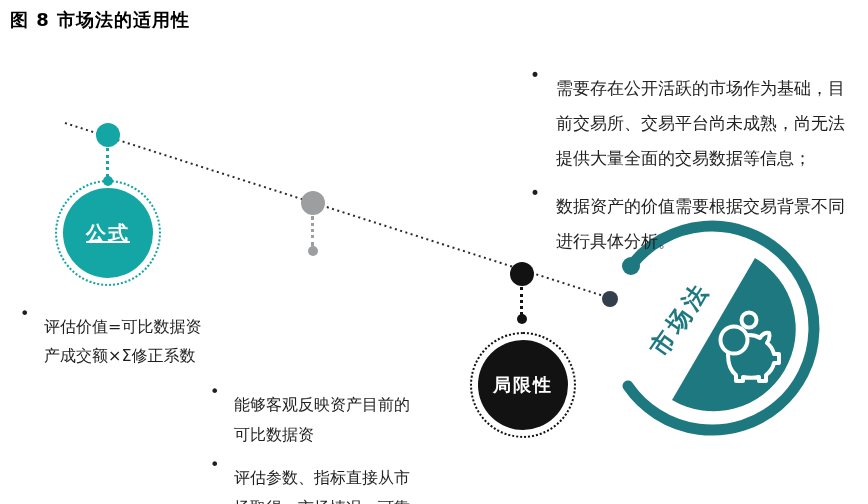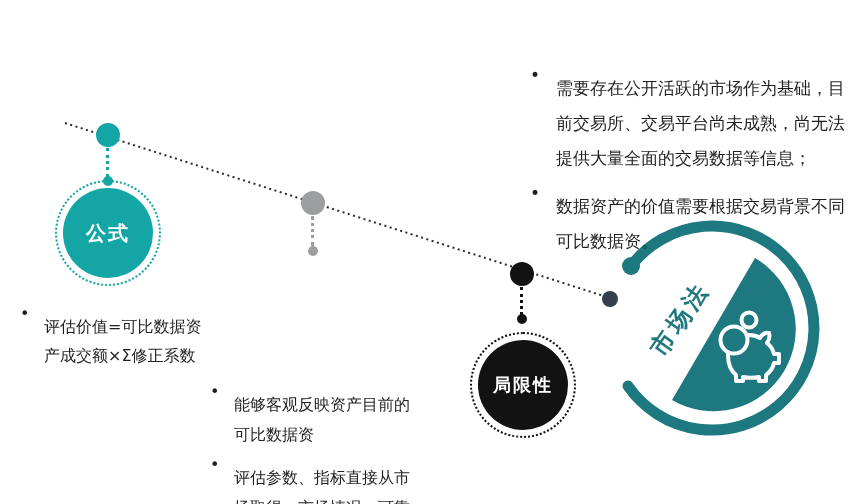--- a/index.html
+++ b/index.html
@@ -42,21 +42,21 @@
     width: 90px; height: 90px; border-radius: 50%;
     display: flex; align-items: center; justify-content: center;
     color: #ffffff; font-weight: bold; letter-spacing: 2px;
   }
 
   
   .f-anchor { left: 96px;  top: 123px; background: #14a5a5; }
   .f-conn   { left: 106px; top: 148px; height: 29px; border-left: 3px dotted #14a5a5; }
   .f-mini   { left: 103px; top: 176px; background: #14a5a5; }
   .f-ring   { left: 55px;  top: 180px; border-color: #14a5a5; }
-  .f-bubble { background: #14a5a5; font-size: 20px; }
+  .f-bubble { background: #14a5a5; font-size: 20px; text-decoration: underline; }
 
   
   .a-anchor { left: 301px; top: 191px; background: #9c9ea0; }
   .a-conn   { left: 311px; top: 216px; height: 30px; border-left: 3px dotted #9c9ea0; }
   .a-mini   { left: 308px; top: 246px; background: #9c9ea0; }
   .a-ring   { left: 263px; top: 255px; border-color: #9c9ea0; }
   .a-bubble { background: #9c9ea0; font-size: 20px; }
 
   
   .l-anchor { left: 510px; top: 262px; background: #121212; }
@@ -86,20 +86,21 @@
   .note-limitations { left: 530px; top: 58px;  width: 334px; font-size: 17px; line-height: 35px; }
   .note-limitations .bullet { flex-basis: 26px; }
   .note-formula     { left: 20px;  top: 299px; width: 230px; font-size: 16px; line-height: 29px; }
   .note-advantages  { left: 210px; top: 377px; width: 245px; font-size: 16px; line-height: 30px; }
 </style>
 </head>
 <body>
 
 <div class="canvas">
 
+  <h1 class="title">图 8 市场法的适用性</h1>
 
   <svg class="art" viewBox="0 0 868 504">
 
     <line x1="65" y1="123" x2="610" y2="298" stroke="#2b2b2b" stroke-width="2" stroke-dasharray="2 3.5"></line>
     <circle cx="610" cy="299" r="8" fill="#333f4d"></circle>
 
     <path d="M 631,266 A 102,102 0 1 1 628,386" fill="none" stroke="#1e7880" stroke-width="11" stroke-linecap="round"></path>
     <circle cx="631" cy="266" r="9" fill="#1e7880"></circle>
     <path d="M 672,400 A 82,82 0 0 0 755,258 Z" fill="#1e7880"></path>
 
@@ -148,21 +149,21 @@
   <div class="note note-limitations">
     <div class="note-item">
       <span class="bullet">•</span>
       <span class="note-text">需要存在公开活跃的市场作为基础，目
 前交易所、交易平台尚未成熟，尚无法
 提供大量全面的交易数据等信息；</span>
     </div>
     <div class="note-item">
       <span class="bullet">•</span>
       <span class="note-text">数据资产的价值需要根据交易背景不同
-可比数据资。</span>
+进行具体分析。</span>
     </div>
   </div>
 
   <div class="note note-formula">
     <div class="note-item">
       <span class="bullet">•</span>
       <span class="note-text">评估价值=可比数据资
 产成交额×Σ修正系数</span>
     </div>
   </div>

